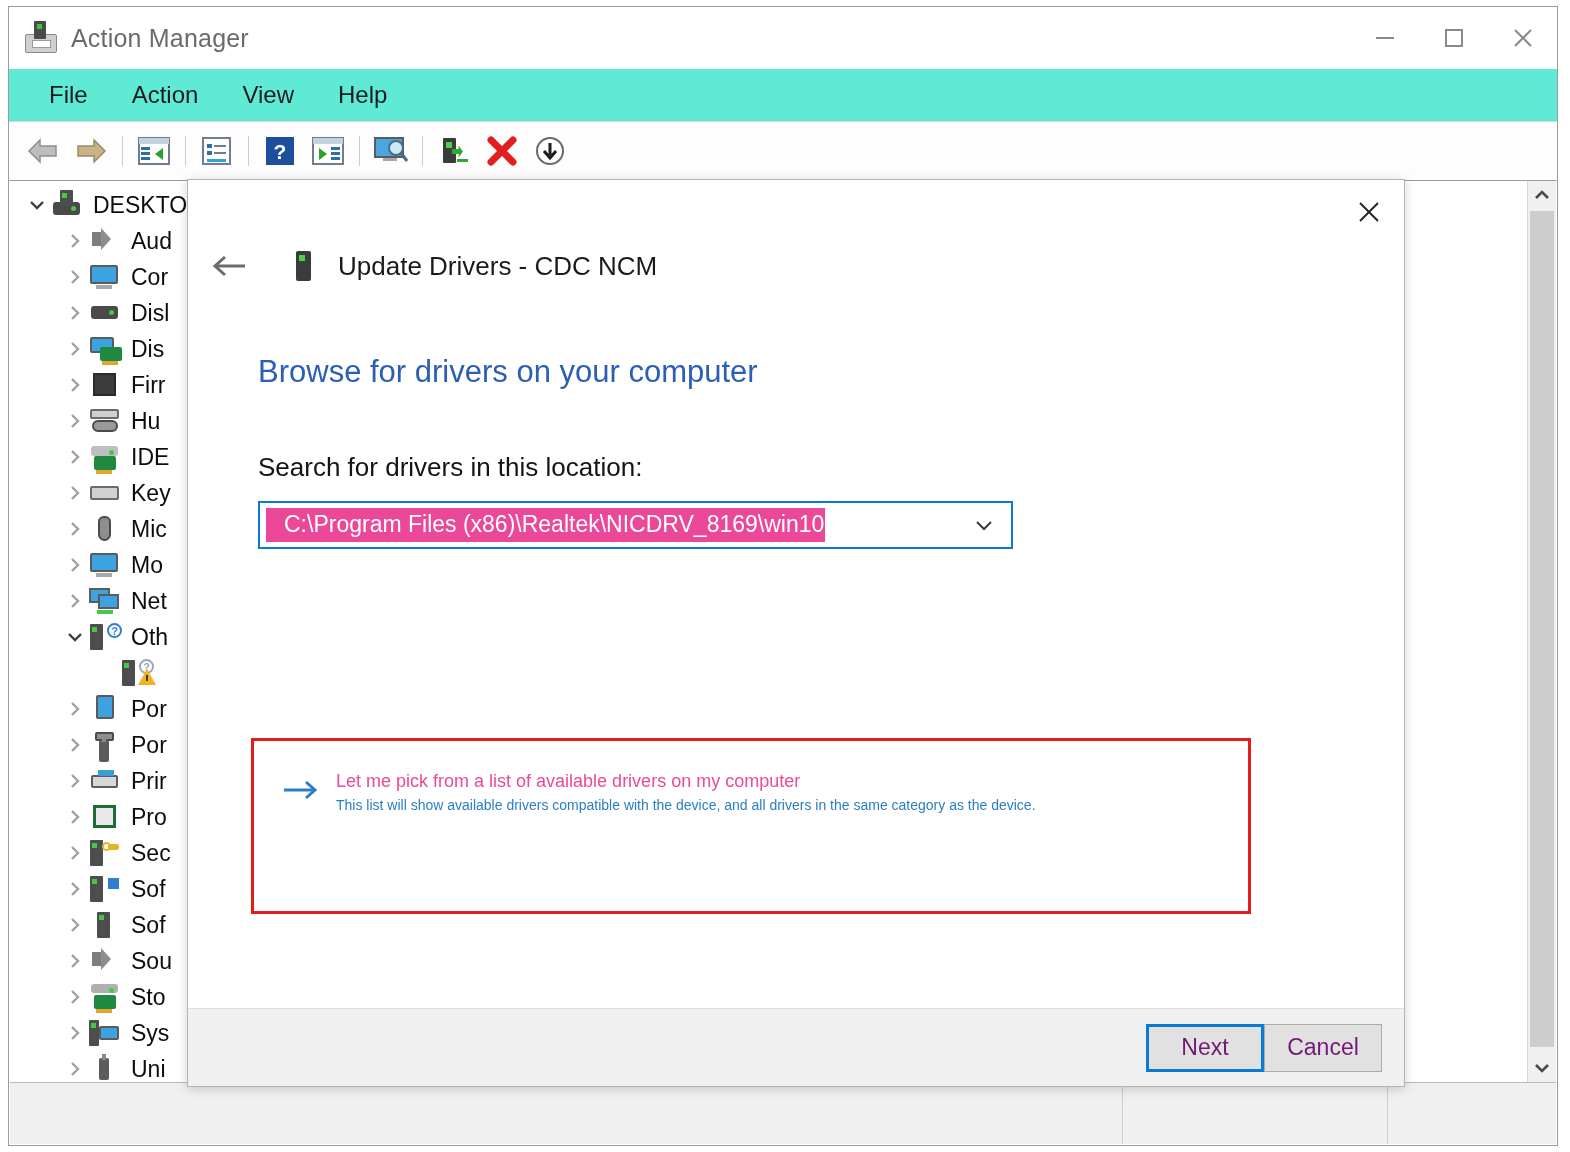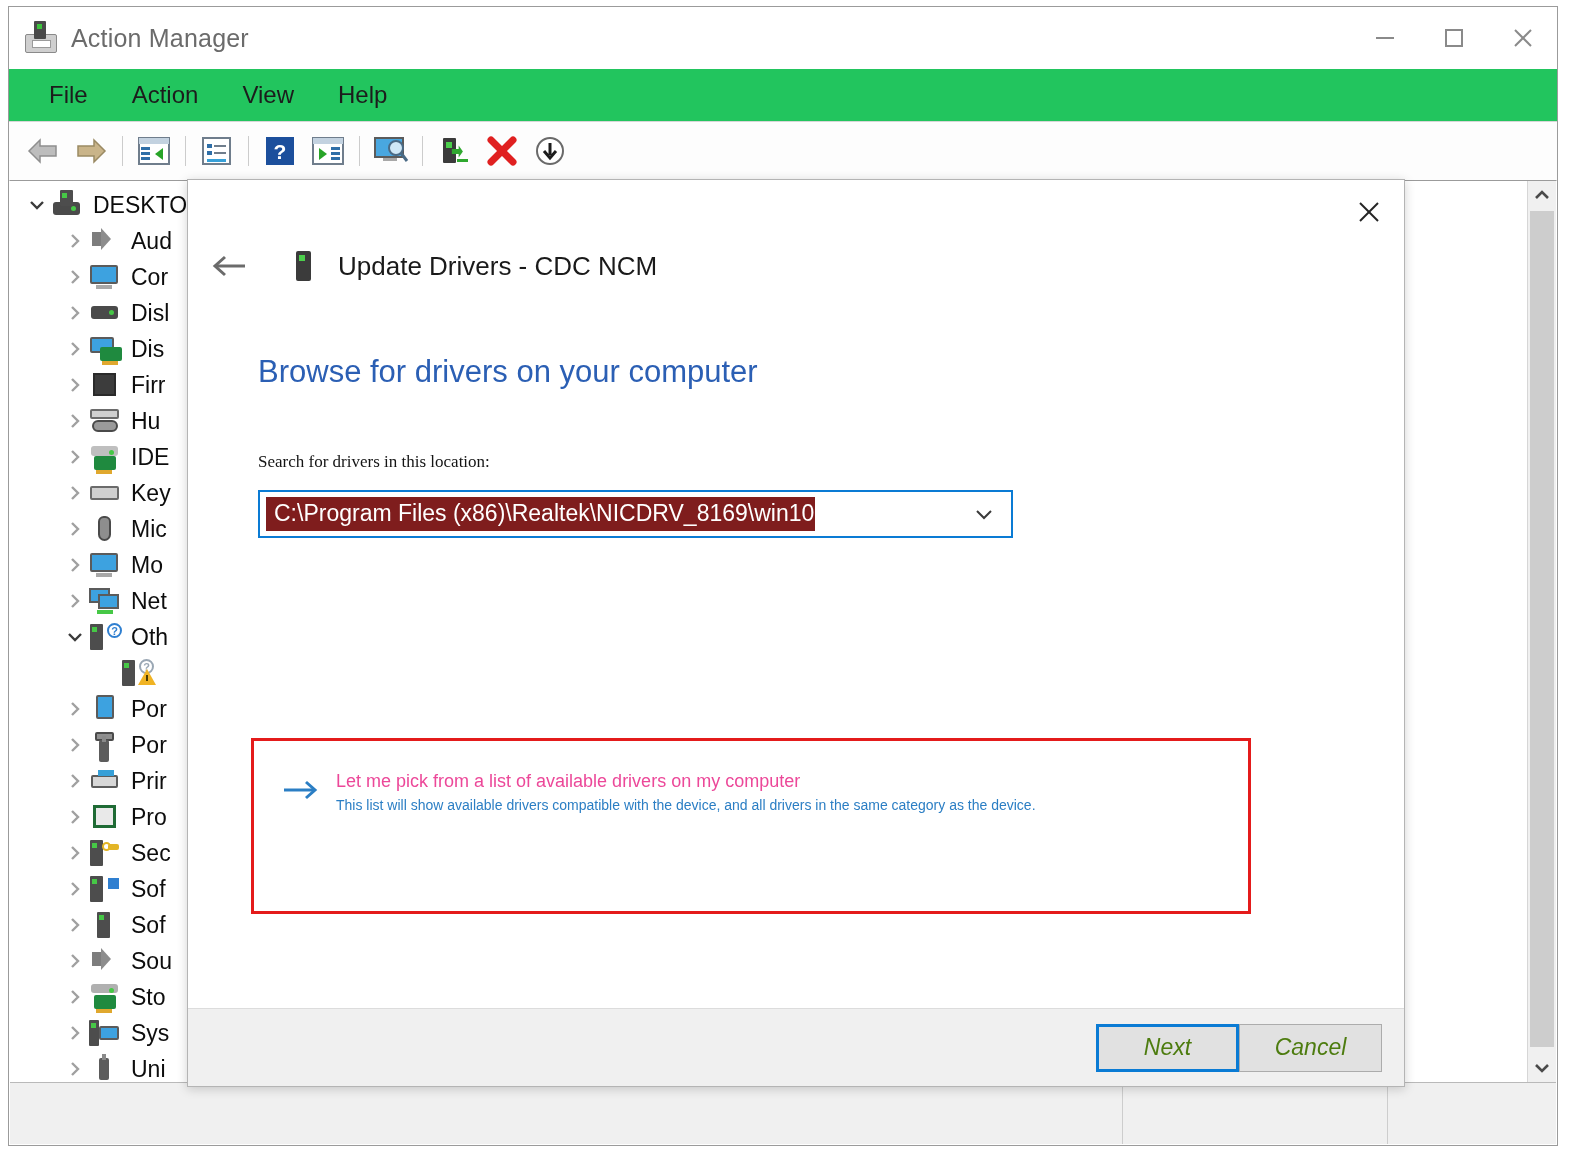--- a/index.html
+++ b/index.html
@@ -27,21 +27,21 @@
   #title-icon .dm-led{position:absolute;left:14px;top:3px;width:5px;height:5px;background:#3cc23c;}
   #title-text{
     margin-left:14px;font-size:25px;color:#6b6b6b;letter-spacing:.2px;
   }
   .wc-group{position:absolute;right:0;top:0;height:62px;display:flex;}
   .win-ctl{width:69px;height:62px;display:flex;align-items:center;justify-content:center;}
   .win-ctl svg{display:block;}
   
   #menu-bar{
     height:52px;display:flex;align-items:center;
-    border-bottom:1px solid #d7d7d7;background:#22c55e;padding-left:18px;
+    border-bottom:1px solid #d7d7d7;background:#5eead4;padding-left:18px;
   }
   .menu-item{
     font-size:24px;color:#1c1c1c;padding:4px 22px;
   }
   
   #toolbar{
     height:58px;display:flex;align-items:center;background:#fdfdfd;
     border-bottom:1px solid #c8c8c8;padding-left:10px;
   }
   .tb-btn{width:48px;height:48px;display:flex;align-items:center;justify-content:center;position:relative;}
@@ -124,28 +124,28 @@
     display:flex;align-items:center;padding-left:20px;padding-top:66px;height:40px;
   }
   #dlg-back{width:44px;height:40px;display:flex;align-items:center;justify-content:center;}
   #dlg-dev-icon{width:26px;height:34px;position:relative;margin-left:38px;flex:0 0 auto;}
   #dlg-dev-icon .d-body{position:absolute;left:6px;top:2px;width:15px;height:30px;background:#3b3b3b;border-radius:2px;}
   #dlg-dev-icon .d-led{position:absolute;left:9px;top:6px;width:6px;height:6px;background:#4ccf4c;}
   #dlg-title{margin-left:22px;font-size:26px;color:#1a1a1a;}
   #dlg-h1{
     margin:68px 0 0 70px;font-size:31px;color:#2b5fb4;font-weight:400;
   }
-  #dlg-label{margin:62px 0 0 70px;font-size:17px;color:#141414;font-family:Liberation Serif, serif;}
+  #dlg-label{margin:62px 0 0 70px;font-size:26px;color:#141414;}
   #path-row{margin:18px 0 0 70px;display:flex;align-items:center;}
   #path-combo{
     width:755px;height:48px;border:2px solid #0a7bd4;box-sizing:border-box;background:#ffffff;
     display:flex;align-items:center;position:relative;
   }
   #path-value{
-    margin-left:6px;font-size:23px;color:#ffffff;background:#7f1d1d;padding:3px 1px 4px 8px;white-space:nowrap;
+    margin-left:6px;font-size:23px;color:#ffffff;background:#ec4899;padding:3px 1px 4px 18px;white-space:nowrap;
   }
   #combo-arrow{position:absolute;right:16px;top:0;height:100%;display:flex;align-items:center;}
   #browse-btn{
     margin-left:26px;width:174px;height:48px;background:#e1e1e1;border:1px solid #adadad;
     box-sizing:border-box;display:flex;align-items:center;justify-content:center;
     font-size:23px;color:#151515;
   }
   #subfolder-row{margin:26px 0 0 70px;display:flex;align-items:center;}
   #subfolder-box{
     width:25px;height:25px;border:2px solid #2b2b2b;box-sizing:border-box;background:#fff;
@@ -162,22 +162,22 @@
   #pick-texts{margin-left:8px;}
   #pick-title{font-size:18px;color:#ec4899;}
   #pick-desc{font-size:14px;color:#2b7ec4;line-height:1.42;margin-top:4px;width:880px;}
   
   #dlg-footer{
     position:absolute;left:0;right:0;bottom:0;height:78px;background:#f0f0f0;
     border-top:1px solid #dcdcdc;display:flex;align-items:center;justify-content:flex-end;
     padding-right:22px;box-sizing:border-box;
   }
   .dlg-btn{
-    width:143px;height:48px;display:flex;align-items:center;justify-content:center;
-    font-size:23px;color:#4d7c0f;background:#e1e1e1;box-sizing:border-box;font-style:italic;
+    width:118px;height:48px;display:flex;align-items:center;justify-content:center;
+    font-size:23px;color:#701a75;background:#e1e1e1;box-sizing:border-box;
   }
   #next-btn{border:3px solid #0a7bd4;}
   #cancel-btn{border:1px solid #acacac;}
 </style>
 </head>
 <body>
 
 <div id="app-window">
 
   <div id="title-bar">

